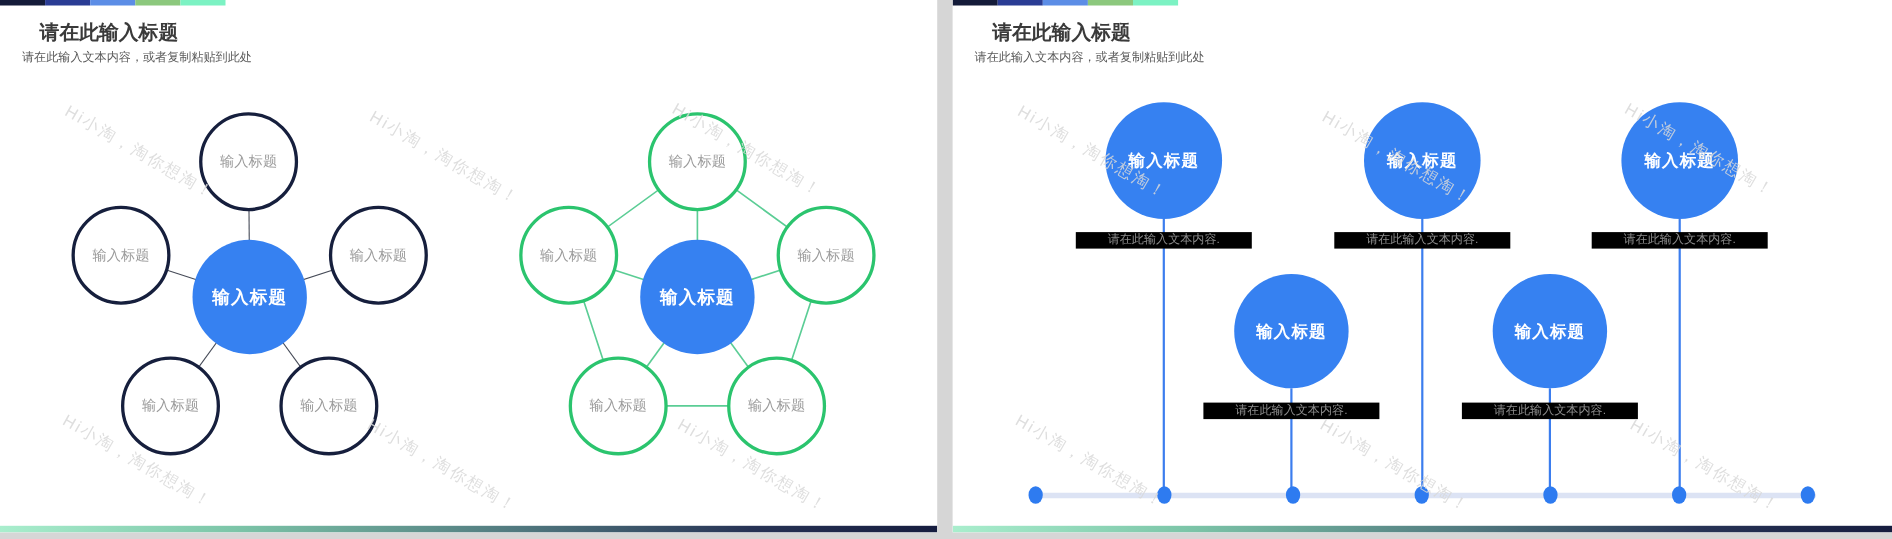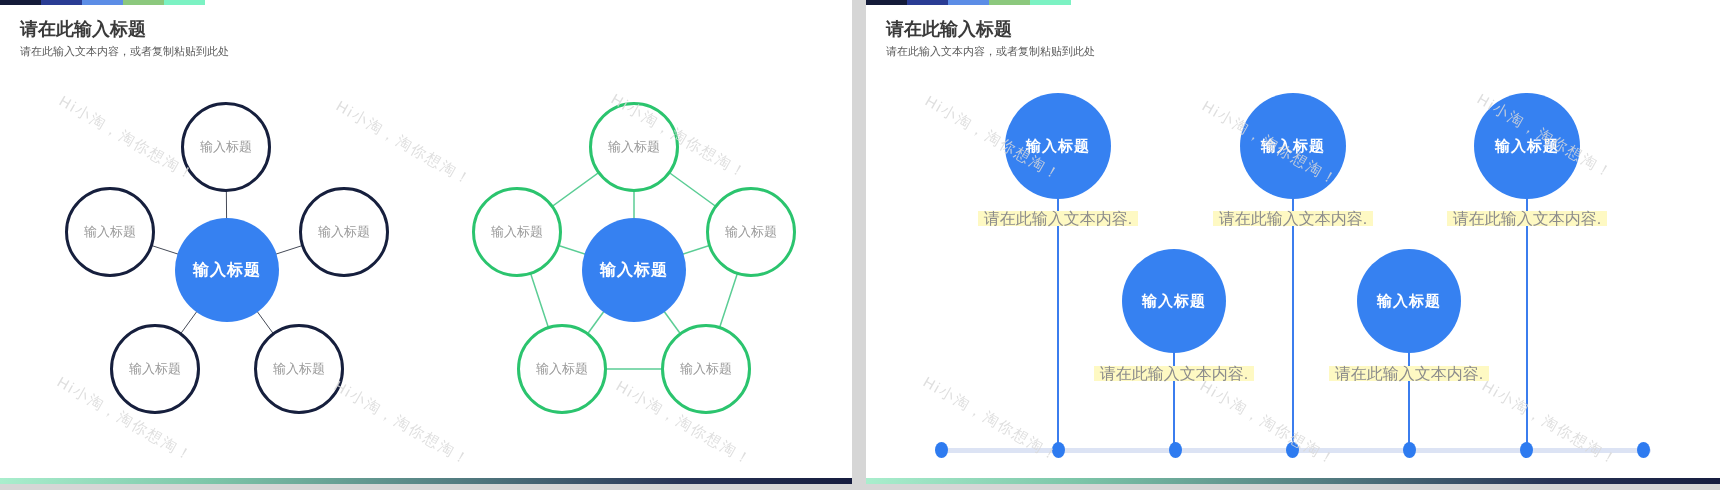--- a/index.html
+++ b/index.html
@@ -22,21 +22,21 @@
   .seg4{background:#8CC87D;} .seg5{background:#7CF2C3;}
 
   
   .bottom-bar{
     position:absolute;left:0;bottom:0;width:100%;height:6px;z-index:4;
     background:linear-gradient(90deg,#A9EECD 0%,#7CC5A8 25%,#51797F 55%,#273355 80%,#161D3F 100%);
   }
 
   
   .title-block{position:absolute;left:20px;top:18px;z-index:3;}
-  .page-title{font-size:18px;font-weight:bold;color:#3a3a3a;line-height:22px;}
+  .page-title{font-size:18px;font-weight:bold;color:#3a3a3a;line-height:22px;margin-left:16px;}
   .page-subtitle{font-size:11px;color:#5a5a5a;margin-top:4px;}
 
   
   .lines-svg{position:absolute;left:0;top:0;z-index:1;}
   .node{
     position:absolute;border-radius:50%;background:#fff;box-sizing:border-box;
     display:flex;align-items:center;justify-content:center;z-index:2;
   }
   .sat{width:90px;height:90px;}
   .hub{width:104px;height:104px;background:#3681F1;z-index:2;}
@@ -49,21 +49,21 @@
   .ms-circle{
     position:absolute;border-radius:50%;background:#3681F1;z-index:3;
     display:flex;align-items:center;justify-content:center;
     color:#fff;font-weight:bold;font-size:15px;letter-spacing:1px;
   }
   .ms-big{width:106px;height:106px;}
   .ms-mid{width:104px;height:104px;}
   .vline{position:absolute;width:2px;background:#3B7DEE;z-index:1;}
   .ms-caption{
     position:absolute;width:160px;height:15px;text-align:center;
-    font-size:16px;color:#8c8c8c;background:#fef9c3;z-index:2;line-height:15px;
+    font-size:11px;color:#8c8c8c;background:#000000;z-index:2;line-height:15px;
   }
   .baseline{
     position:absolute;left:70px;top:448px;width:715px;height:5px;
     background:#DCE3F4;border-radius:3px;z-index:1;
   }
   .dot{
     position:absolute;width:13px;height:16px;border-radius:50%;
     background:#2E7BF0;top:442px;z-index:2;
   }
 

